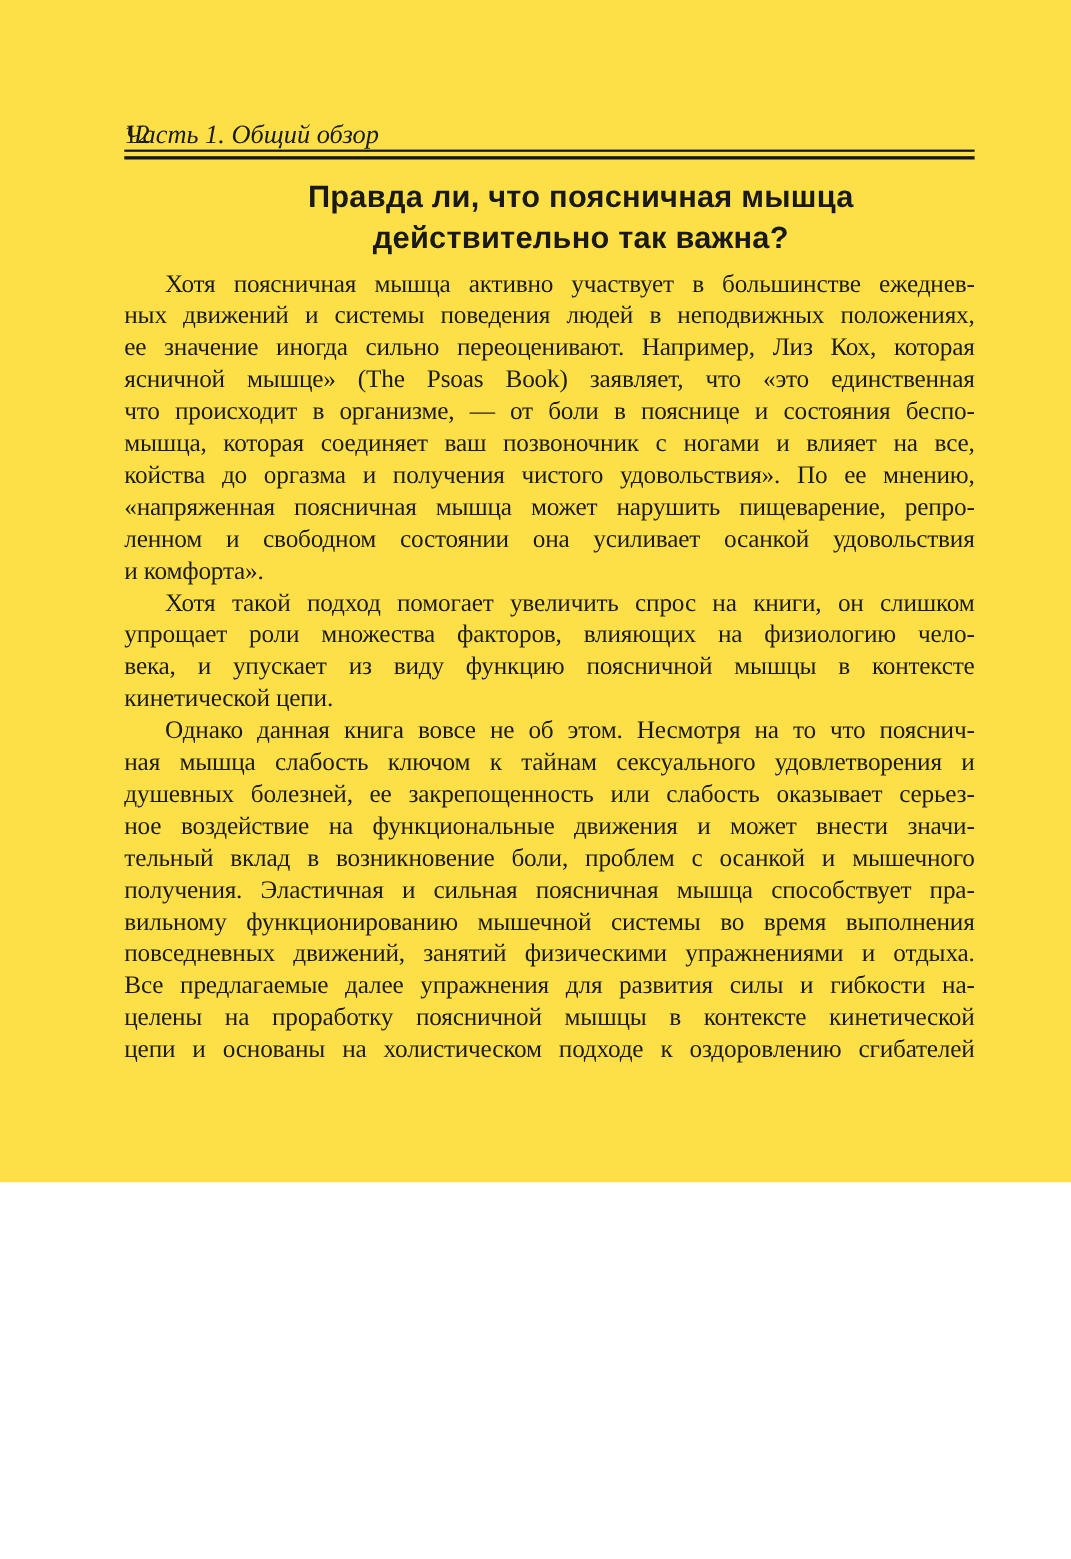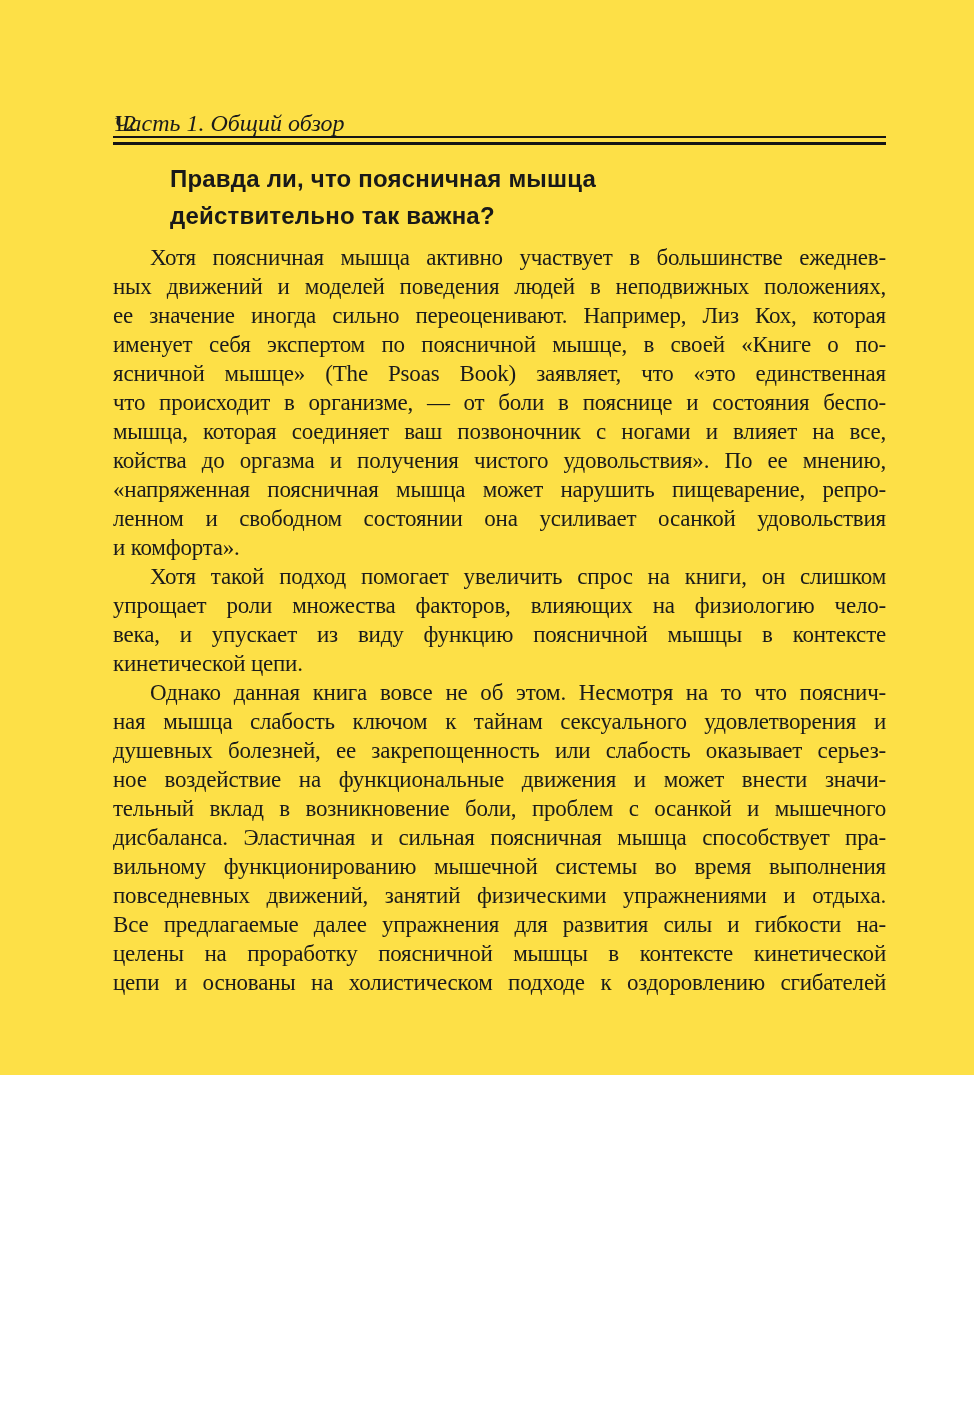--- a/index.html
+++ b/index.html
@@ -41,24 +41,25 @@
   .rule-thick {
     height: 3px;
     background: #151515;
     margin-top: 4px;
   }
   
   .chapter-heading {
     margin: 15px 0 9px 57px;
     font-family: "Liberation Sans", sans-serif;
     font-weight: bold;
-    font-size: 24px;
+    font-size: 28px;
     line-height: 37px;
     letter-spacing: 0.2px;
     color: #191919;
+    text-align: center;
   }
   
   .body-text {
     font-family: "Liberation Serif", serif;
     font-size: 23px;
     line-height: 29px;
     letter-spacing: -0.2px;
     color: #1b1b1b;
   }
   .para { margin: 0; }
@@ -83,44 +84,43 @@
   <div class="rule-thick"></div>
 
   <h1 class="chapter-heading">
       <div>Правда ли, что поясничная мышца</div>
       <div>действительно так важна?</div>
     </h1>
 
   <main class="body-text">
       <div class="para">
         <div class="line first">Хотя поясничная мышца активно участвует в большинстве ежеднев-</div>
-        <div class="line">ных движений и моделей поведения людей в неподвижных положениях,</div>
+        <div class="line">ных движений и системы поведения людей в неподвижных положениях,</div>
         <div class="line">ее значение иногда сильно переоценивают. Например, Лиз Кох, которая</div>
-        <div class="line">именует себя экспертом по поясничной мышце, в своей «Книге о по-</div>
         <div class="line">ясничной мышце» (The Psoas Book) заявляет, что «это единственная</div>
         <div class="line">что происходит в организме, — от боли в пояснице и состояния беспо-</div>
         <div class="line">мышца, которая соединяет ваш позвоночник с ногами и влияет на все,</div>
         <div class="line">койства до оргазма и получения чистого удовольствия». По ее мнению,</div>
         <div class="line">«напряженная поясничная мышца может нарушить пищеварение, репро-</div>
         <div class="line">ленном и свободном состоянии она усиливает осанкой удовольствия</div>
         <div class="line last">и комфорта».</div>
       </div>
       <div class="para">
         <div class="line first">Хотя такой подход помогает увеличить спрос на книги, он слишком</div>
         <div class="line">упрощает роли множества факторов, влияющих на физиологию чело-</div>
         <div class="line">века, и упускает из виду функцию поясничной мышцы в контексте</div>
         <div class="line last">кинетической цепи.</div>
       </div>
       <div class="para">
         <div class="line first">Однако данная книга вовсе не об этом. Несмотря на то что пояснич-</div>
         <div class="line">ная мышца слабость ключом к тайнам сексуального удовлетворения и</div>
         <div class="line">душевных болезней, ее закрепощенность или слабость оказывает серьез-</div>
         <div class="line">ное воздействие на функциональные движения и может внести значи-</div>
         <div class="line">тельный вклад в возникновение боли, проблем с осанкой и мышечного</div>
-        <div class="line">дисбаланса. Эластичная и сильная поясничная мышца способствует пра-</div>
+        <div class="line">получения. Эластичная и сильная поясничная мышца способствует пра-</div>
         <div class="line">вильному функционированию мышечной системы во время выполнения</div>
         <div class="line">повседневных движений, занятий физическими упражнениями и отдыха.</div>
         <div class="line">Все предлагаемые далее упражнения для развития силы и гибкости на-</div>
         <div class="line">целены на проработку поясничной мышцы в контексте кинетической</div>
         <div class="line">цепи и основаны на холистическом подходе к оздоровлению сгибателей</div>
       </div>
     </main>
 
 </div>
 

